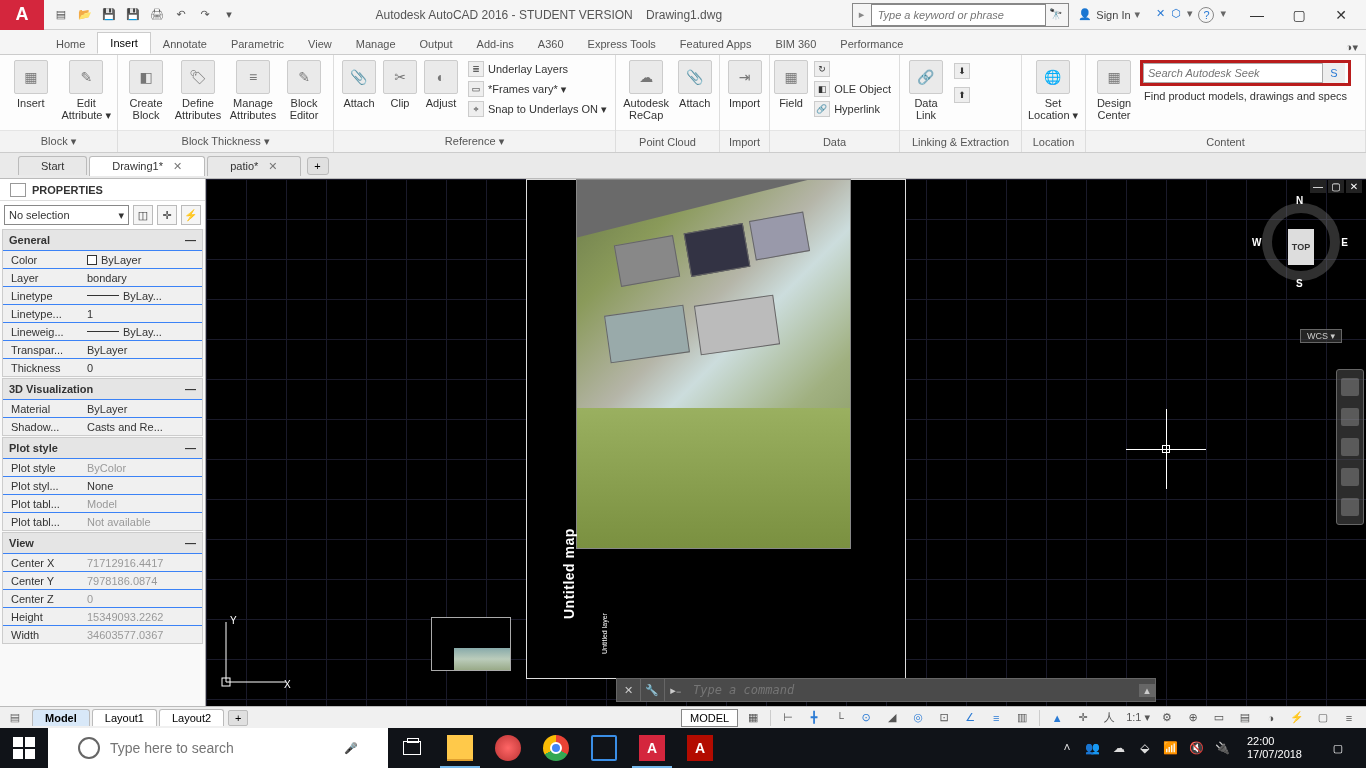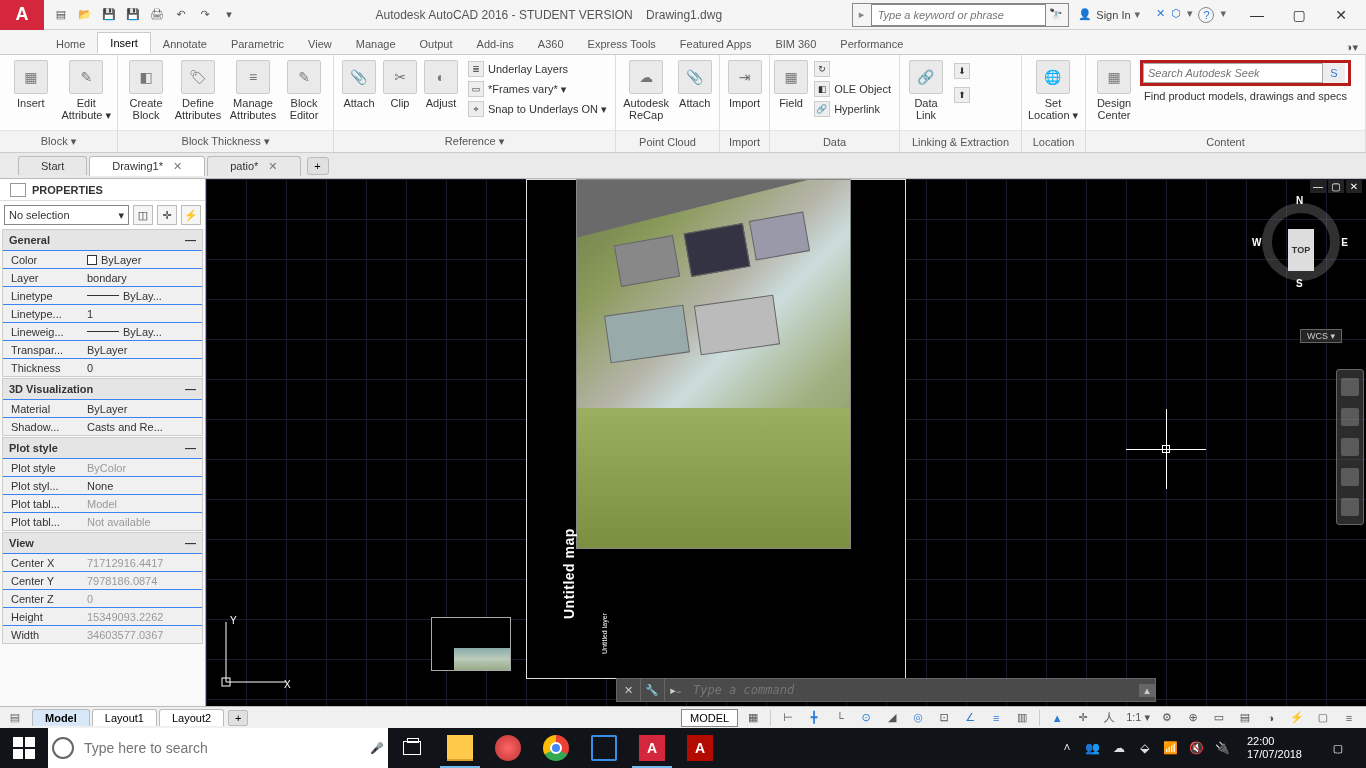--- a/index.html
+++ b/index.html
@@ -80,21 +80,21 @@
 .ucs { position: absolute; left: 10px; bottom: 14px; color: #fff; font-size: 10px; }
 .ucs-line { stroke: #fff; stroke-width: 1; fill: none; }
 .cursor-cross { position: absolute; left: 920px; top: 230px; width: 80px; height: 80px; pointer-events: none; }
 .cursor-cross::before, .cursor-cross::after { content: ""; position: absolute; background: #fff; }
 .cursor-cross::before { width: 80px; height: 1px; top: 40px; left: 0; }
 .cursor-cross::after { width: 1px; height: 80px; left: 40px; top: 0; }
 .cursor-box { position: absolute; left: 956px; top: 266px; width: 8px; height: 8px; border: 1px solid #fff; }
 
 .viewcube { position: absolute; right: 20px; top: 18px; width: 90px; height: 90px; }
 .vc-ring { position: absolute; inset: 6px; border: 10px solid rgba(120,120,120,0.4); border-radius: 50%; }
-.vc-face { position: absolute; left: 32px; top: 32px; width: 26px; height: 42px; background: #ddd; display: flex; align-items: center; justify-content: center; font-size: 9px; color: #333; font-weight: bold; }
+.vc-face { position: absolute; left: 32px; top: 32px; width: 26px; height: 36px; background: #ddd; display: flex; align-items: center; justify-content: center; font-size: 9px; color: #333; font-weight: bold; }
 .vc-dir { position: absolute; color: #fff; font-size: 10px; font-weight: bold; }
 .wcs-lbl { position: absolute; right: 24px; top: 150px; color: #ccc; font-size: 9px; border: 1px solid #666; padding: 1px 6px; background: rgba(60,60,60,0.6); }
 .navbar { position: absolute; right: 2px; top: 190px; width: 28px; background: rgba(80,80,80,0.55); border: 1px solid #666; display: flex; flex-direction: column; gap: 12px; padding: 8px 0; align-items: center; border-radius: 3px;}
 .nav-btn { width: 18px; height: 18px; background: rgba(200,200,200,0.3); border-radius: 2px; }
 .canvas-ctrl { position: absolute; right: 4px; top: 0; display: flex; gap: 2px; }
 .cc-btn { width: 16px; height: 14px; background: #222; color: #fff; display: flex; align-items: center; justify-content:center; font-size:10px; cursor:pointer; }
 
 
 .cmdline { position: absolute; left: 410px; bottom: 4px; width: 540px; height: 24px; background: #4a4a4a; display: flex; align-items: center; border: 1px solid #666; }
 .cmd-close { width: 24px; height: 24px; display:flex;align-items:center;justify-content:center;color:#ccc;border-right:1px solid #666;}
@@ -114,21 +114,21 @@
 .statusbar { height: 26px; background: #f0f0f0; display: flex; align-items: center; padding: 0 6px; border-top: 1px solid #bbb; justify-content: flex-end; gap: 4px;}
 .st-model { padding: 0 8px; border: 1px solid #888; background: #fff; display:flex;align-items:center;gap:4px; height:18px;}
 .st-sep { width: 1px; height: 16px; background: #ccc; margin: 0 2px;}
 .st-btn { width: 22px; height: 20px; display: flex; align-items:center; justify-content:center; color:#555; cursor:pointer;}
 .st-btn.blue { color: #2a7ad4; }
 .st-txt { color:#555; padding: 0 2px;}
 
 
 .taskbar { height: 40px; background: #101318; display: flex; align-items: center; color: #fff; }
 .tb-btn { width: 48px; height: 40px; display: flex; align-items: center; justify-content: center; cursor: pointer; }
-.tb-search { flex: 0 0 340px; height: 40px; background: #fff; display: flex; align-items: center; padding: 0 4px; gap: 10px; color: #666; }
+.tb-search { flex: 0 0 340px; height: 40px; background: #fff; display: flex; align-items: center; padding: 0 30px; gap: 10px; color: #666; }
 .tb-cortana { width: 22px; height: 22px; border: 2px solid #666; border-radius: 50%; }
 .tb-search input { flex:1; border:none; outline:none; font-size: 14px; color:#555; background:transparent;}
 .tb-mic { color:#666;}
 .tb-icons { display: flex; align-items: center; height: 40px; }
 .tb-app { width: 48px; height: 40px; display: flex; align-items:center;justify-content:center; position:relative;}
 .tb-app.active::after { content:""; position:absolute; left:4px; right:4px; bottom:0; height:2px; background:#76b9ed;}
 .tb-ic { width: 26px; height: 26px; display:flex;align-items:center;justify-content:center; font-size:14px;}
 .ic-folder { background:#ffc94a; border-bottom: 2px solid #e0a030;}
 .ic-snip { background:radial-gradient(#f66,#b33); border-radius:50%;}
 .ic-chrome { background:conic-gradient(#ea4335 0 120deg,#34a853 120deg 240deg,#fbbc05 240deg 360deg); border-radius:50%; position:relative;}

